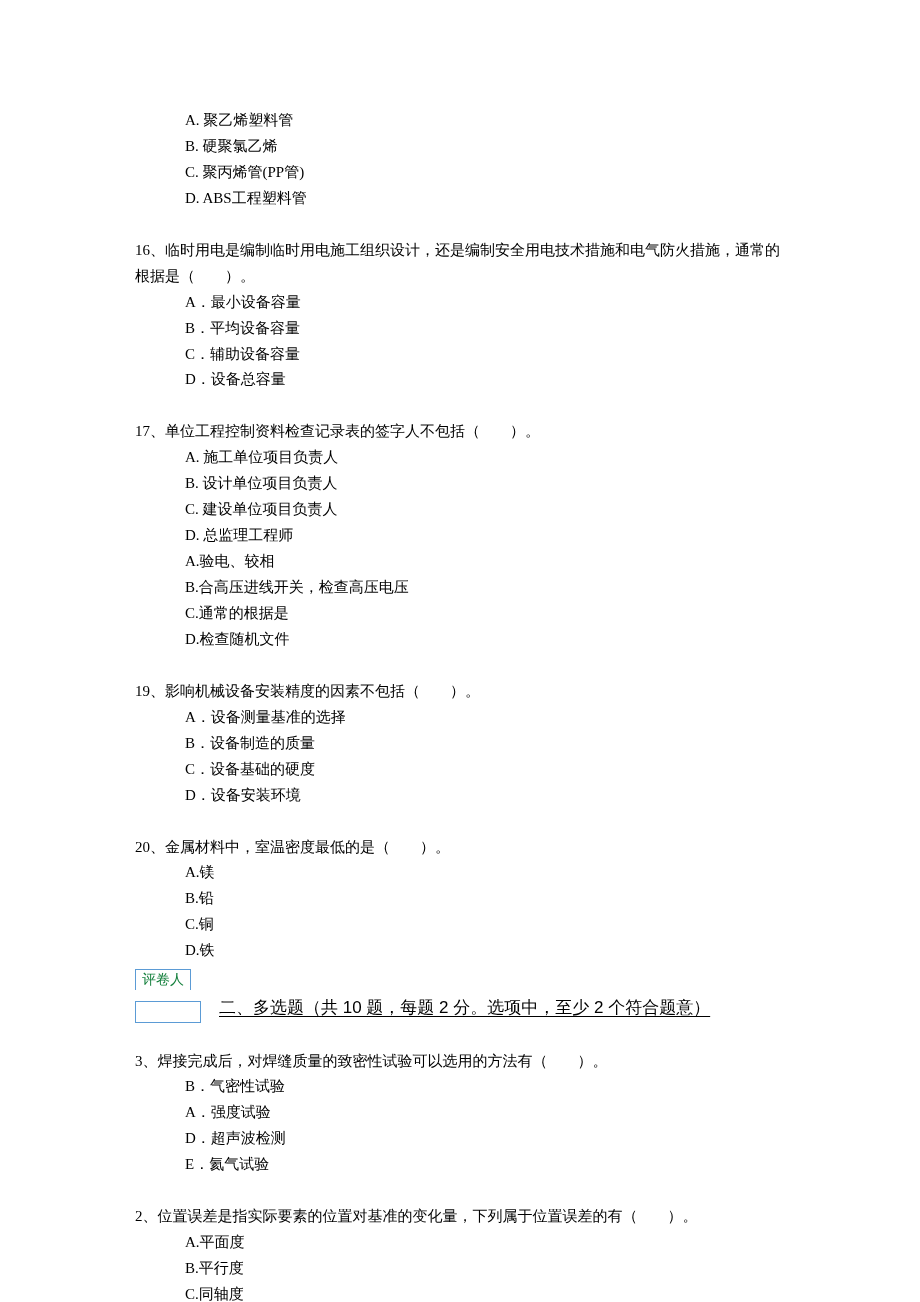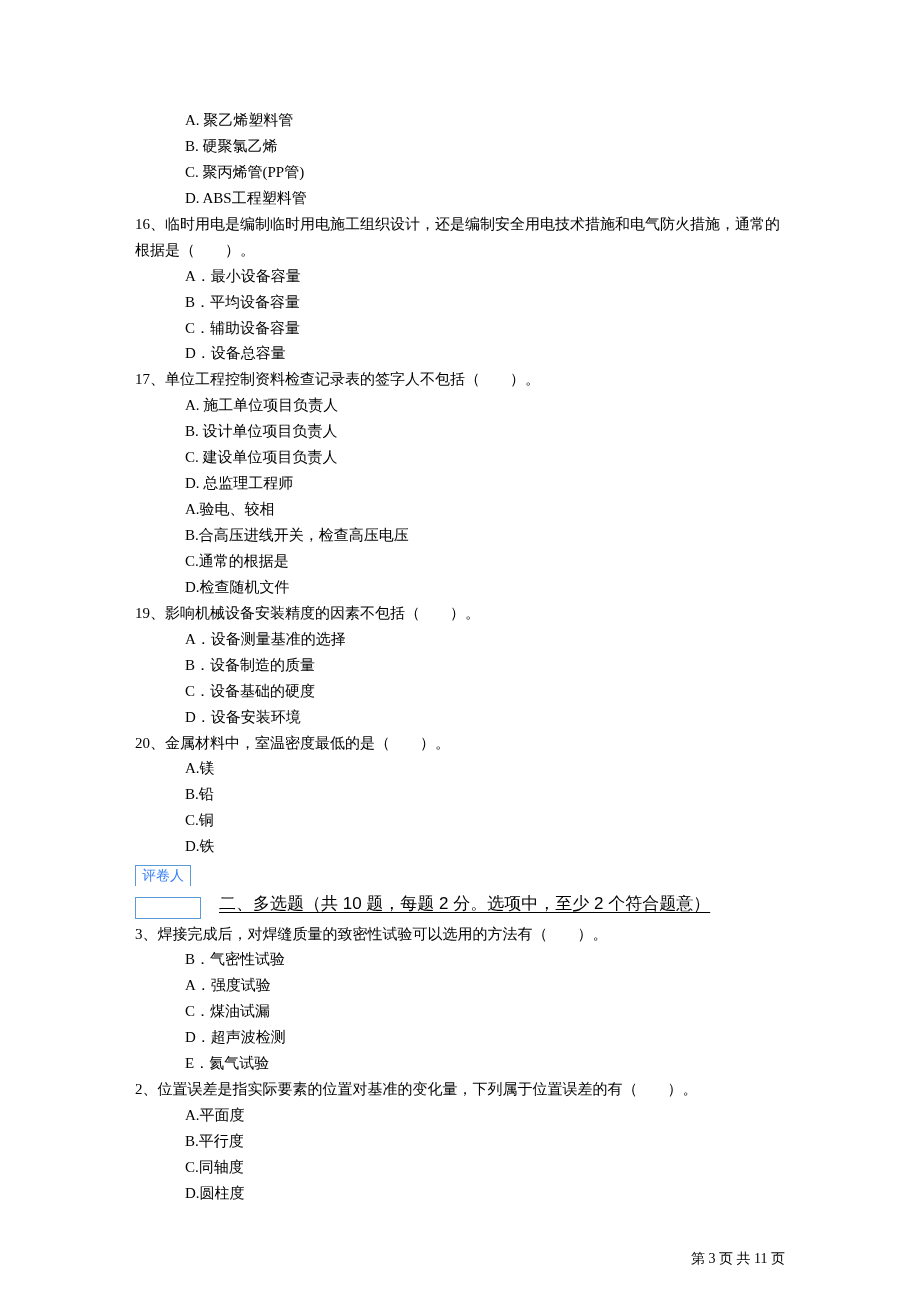--- a/index.html
+++ b/index.html
@@ -14,31 +14,32 @@
     }
     .page {
       padding: 108px 135px 30px 135px;
       box-sizing: border-box;
     }
     .option {
       padding-left: 50px;
     }
     .question {
       padding-left: 0;
+      margin-top: 26px;
     }
     .grader-box-wrap {
       margin-top: 3px;
       margin-bottom: 3px;
     }
     .grader-box {
       display: inline-block;
       border: 1px solid #5b9bd5;
       border-bottom: none;
       padding: 0 6px;
-      color: #3b82f6;
+      color: #15803d;
       font-size: 14px;
       line-height: 20px;
     }
     .grader-box-empty {
       border: 1px solid #5b9bd5;
       width: 64px;
       height: 20px;
     }
     .section-line {
       display: flex;
@@ -103,21 +104,20 @@
     </div>
     <div class="section-line">
       <div class="grader-box-empty"></div>
       <span class="section-title">二、多选题（共 10 题，每题 2 分。选项中，至少 2 个符合题意）</span>
     </div>
   </div>
 
   <div class="question">3、焊接完成后，对焊缝质量的致密性试验可以选用的方法有（　　）。</div>
   <div class="option">B．气密性试验</div>
   <div class="option">A．强度试验</div>
-  <div class="option">C．煤油试漏</div>
   <div class="option">D．超声波检测</div>
   <div class="option">E．氦气试验</div>
 
   <div class="question">2、位置误差是指实际要素的位置对基准的变化量，下列属于位置误差的有（　　）。</div>
   <div class="option">A.平面度</div>
   <div class="option">B.平行度</div>
   <div class="option">C.同轴度</div>
   <div class="option">D.圆柱度</div>
 
   <div class="footer">第 3 页 共 11 页</div>

